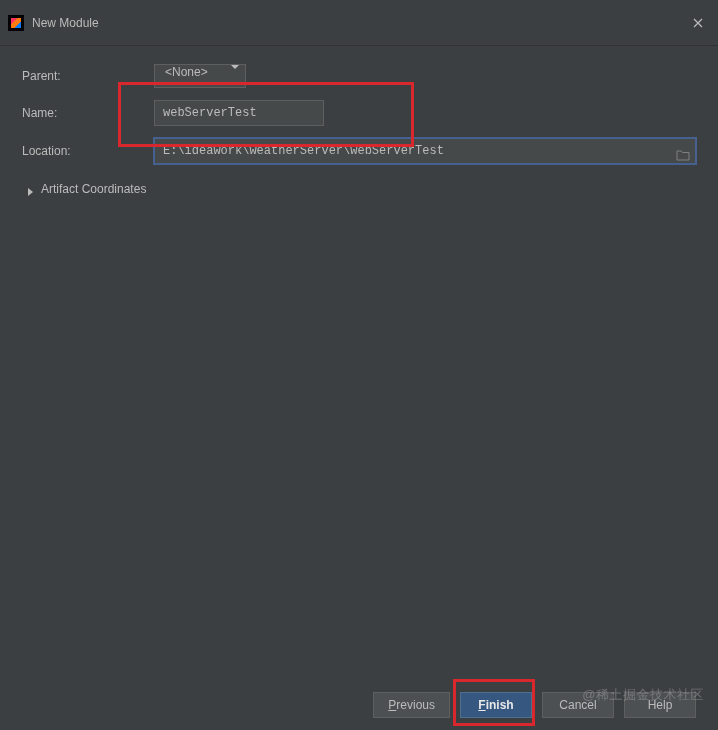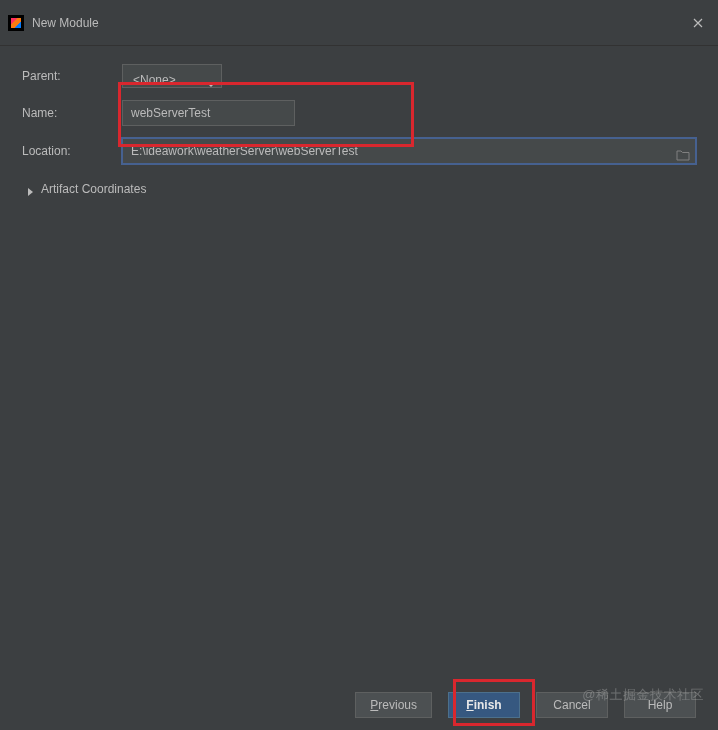--- a/index.html
+++ b/index.html
@@ -47,51 +47,52 @@
       margin-right: -8px;
     }
     .close-btn svg { width: 10px; height: 10px; }
     .content {
       padding: 18px 22px;
     }
     .form-row {
       display: flex;
       align-items: center;
       margin-bottom: 12px;
+      gap: 32px;
     }
     .form-label {
       width: 100px;
       color: #bbbbbb;
     }
     .dropdown {
       background: #45494a;
       border: 1px solid #5e6060;
       height: 24px;
-      width: 100px;
-      display: flex;
-      align-items: flex-end;
+      width: 92px;
+      display: flex;
+      align-items: flex-start;
       padding: 0 6px 0 10px;
       color: #bbbbbb;
       cursor: pointer;
       justify-content: space-between;
     }
     .dropdown-arrow {
       width: 0; height: 0;
       border-left: 4px solid transparent;
       border-right: 4px solid transparent;
       border-top: 4px solid #bbbbbb;
     }
     .text-input {
       flex: 1;
       background: #45494a;
       border: 1px solid #5e6060;
       height: 26px;
       padding: 0 8px;
       color: #bbbbbb;
-      font-family: Liberation Sans, sans-serif;
+      font-family: Liberation Mono, monospace;
       font-size: 12px;
       outline: none;
     }
     .input-wrap {
       flex: 1;
       position: relative;
     }
     .name-highlight {
       position: absolute;
       border: 3px solid #d9272e;
@@ -126,21 +127,21 @@
       border-bottom: 4px solid transparent;
       border-left: 5px solid #bbbbbb;
       margin-right: 8px;
       margin-left: 6px;
     }
     .button-bar {
       position: absolute;
       bottom: 12px;
       right: 22px;
       display: flex;
-      gap: 16px;
+      gap: 10px;
       align-items: flex-start;
     }
     .btn {
       min-width: 72px;
       height: 26px;
       background: #4c5052;
       border: 1px solid #5e6060;
       color: #bbbbbb;
       font-family: inherit;
       font-size: 12px;

